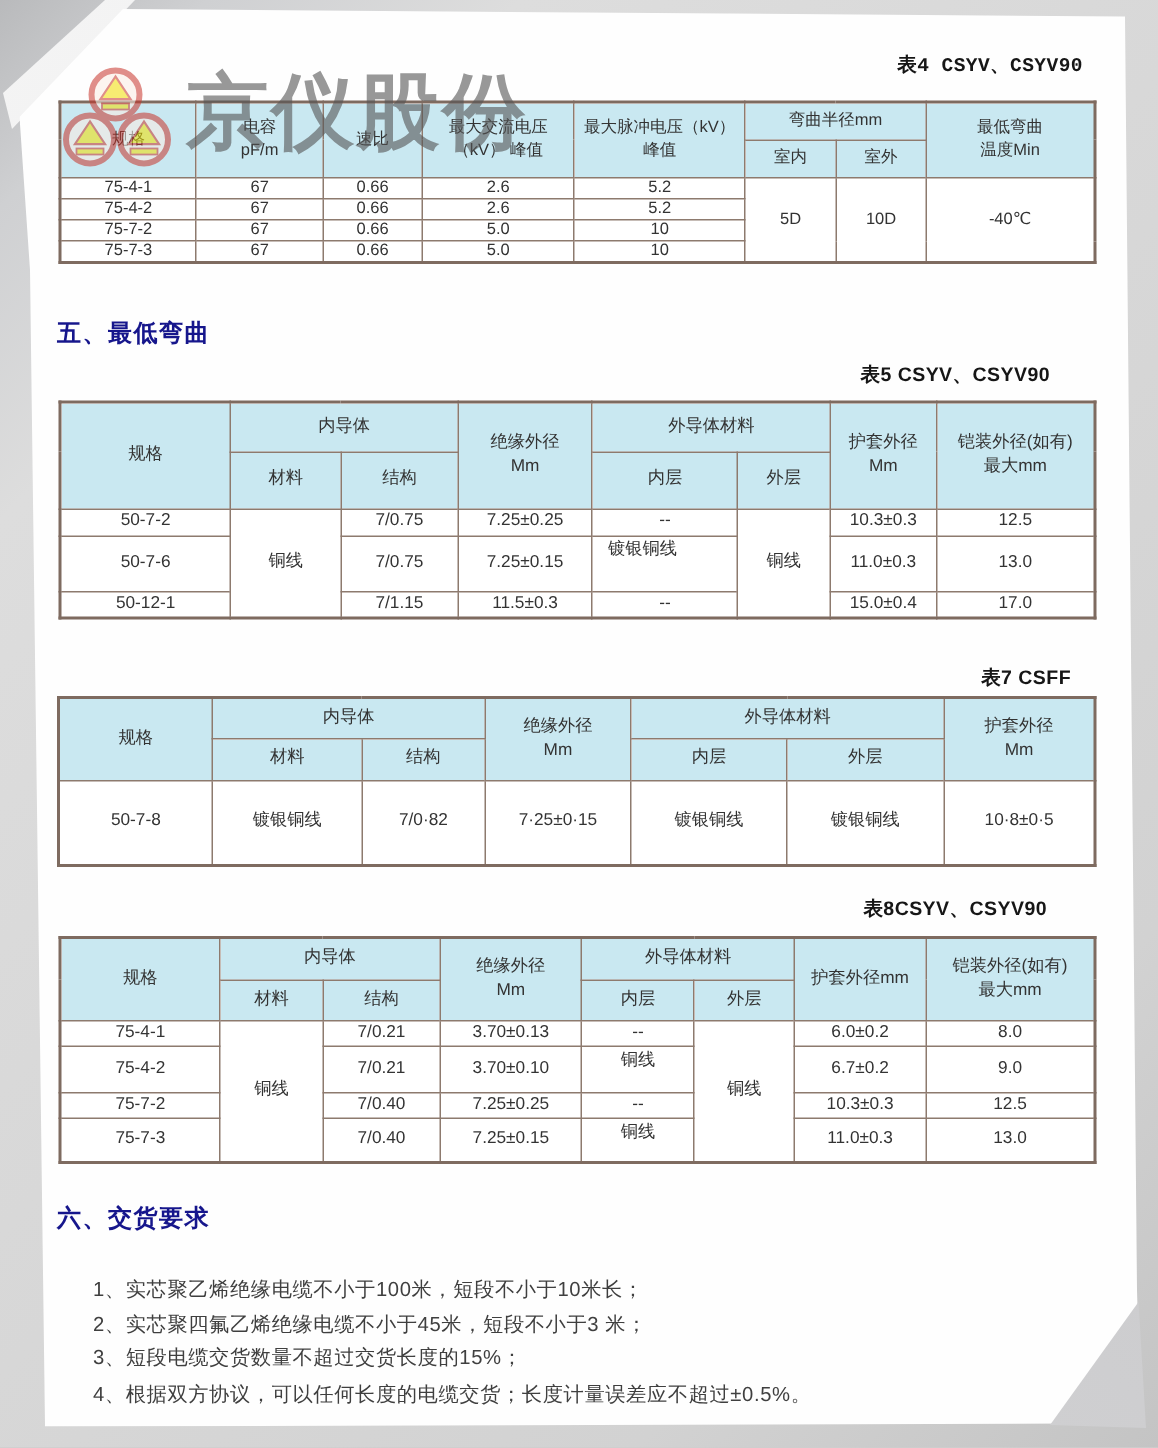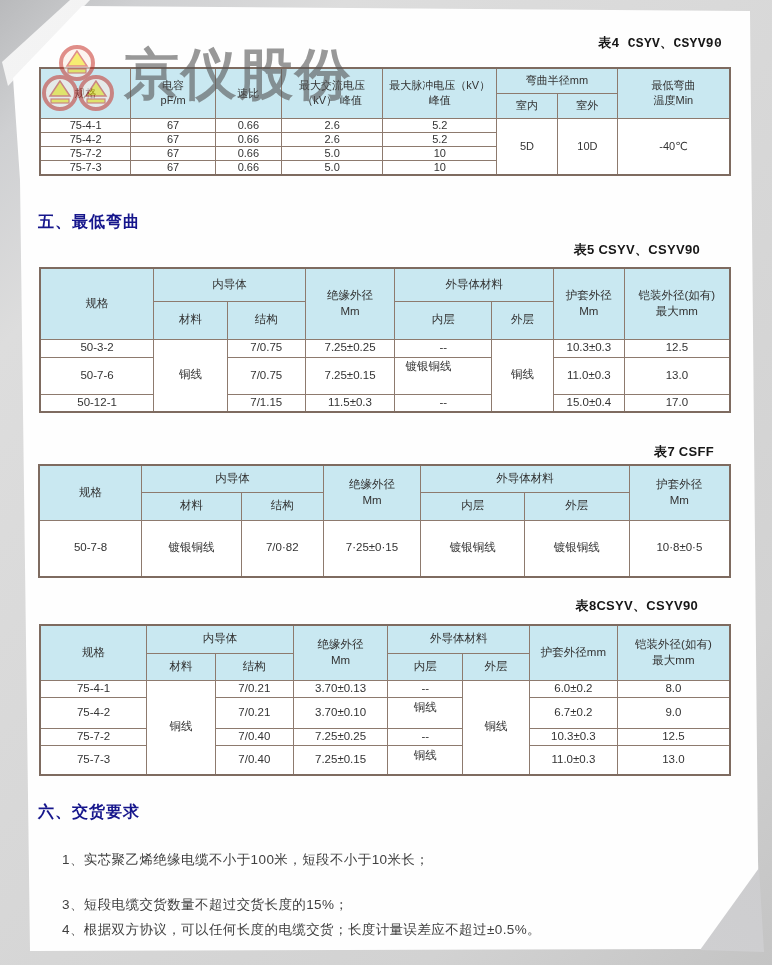--- a/index.html
+++ b/index.html
@@ -182,21 +182,21 @@
         <th rowspan="2">铠装外径(如有)
 最大mm</th>
       </tr>
       <tr style="height:38px">
         <th>材料</th>
         <th>结构</th>
         <th>内层</th>
         <th>外层</th>
       </tr>
       <tr style="height:18px">
-        <td>50-3-2</td>
+        <td>50-7-2</td>
         <td rowspan="3">铜线</td>
         <td>7/0.75</td>
         <td>7.25±0.25</td>
         <td>--</td>
         <td rowspan="3">铜线</td>
         <td>10.3±0.3</td>
         <td>12.5</td>
       </tr>
       <tr style="height:37px">
         <td>50-7-6</td>
@@ -325,15 +325,16 @@
         <td>11.0±0.3</td>
         <td>13.0</td>
       </tr>
     </tbody>
       </table>
   </div>
 
   <div class="abs section-title" style="left:38px;top:802px;">六、交货要求</div>
 
   <div class="abs delivery-item" style="left:62px;top:851px;">1、实芯聚乙烯绝缘电缆不小于100米，短段不小于10米长；</div>
+  <div class="abs delivery-item" style="left:62px;top:874px;">2、实芯聚四氟乙烯绝缘电缆不小于45米，短段不小于3 米；</div>
   <div class="abs delivery-item" style="left:62px;top:896px;">3、短段电缆交货数量不超过交货长度的15%；</div>
   <div class="abs delivery-item" style="left:62px;top:921px;">4、根据双方协议，可以任何长度的电缆交货；长度计量误差应不超过±0.5%。</div>
 </div>
 
 </body></html>

